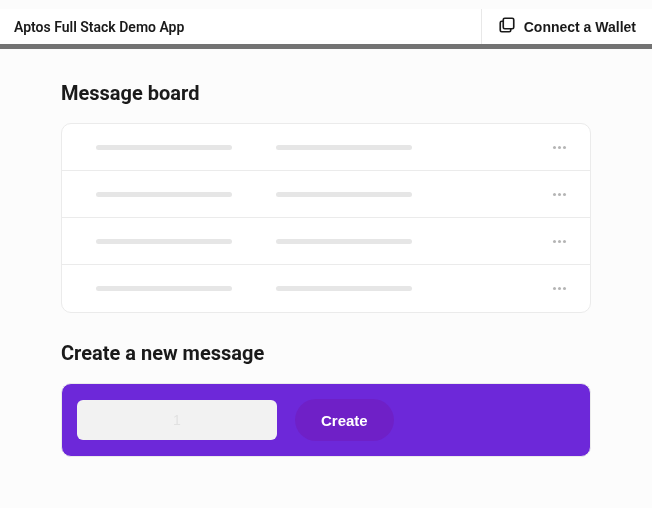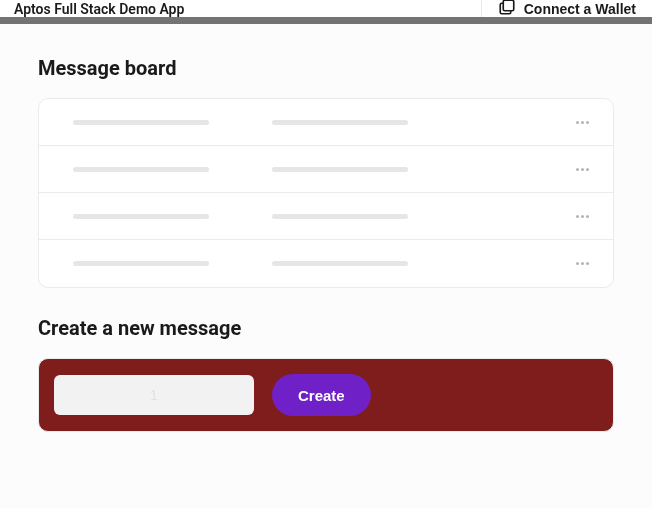--- a/index.html
+++ b/index.html
@@ -12,22 +12,23 @@
       background: #fcfcfc;
       width: 652px;
       height: 508px;
       overflow: hidden;
     }
     .header {
       display: flex;
       align-items: stretch;
       justify-content: space-between;
       background: #ffffff;
-      border-bottom: 7px solid #737373;
-      height: 24px;
+      border-bottom: 5px solid #737373;
+      height: 40px;
+      margin-top: 9px;
     }
     .app-title {
       font-size: 14px;
       font-weight: 600;
       color: #1a1a1a;
       padding: 0 14px;
       display: flex;
       align-items: center;
     }
     .connect-btn {
@@ -42,21 +43,21 @@
       font-weight: 600;
       color: #1a1a1a;
       cursor: pointer;
       height: 100%;
     }
     .connect-btn svg {
       width: 18px;
       height: 18px;
     }
     .main {
-      padding: 32px 38px;
+      padding: 32px 61px;
     }
     .section-title {
       font-size: 20px;
       font-weight: 700;
       color: #1a1a1a;
       margin-bottom: 18px;
     }
     .board {
       border: 1px solid #ebebeb;
       border-radius: 10px;
@@ -123,21 +124,21 @@
     }
     .dots-icon span::before { left: -5px; }
     .dots-icon span::after { left: 5px; }
 
     .create-section {
       margin-top: 28px;
     }
     .create-card {
       border: 1px solid #ebebeb;
       border-radius: 10px;
-      background: #7f1d1d;
+      background: #6d28d9;
       padding: 15px;
       display: flex;
       align-items: center;
       gap: 18px;
     }
     .msg-input {
       width: 200px;
       height: 40px;
       border: none;
       border-radius: 6px;

